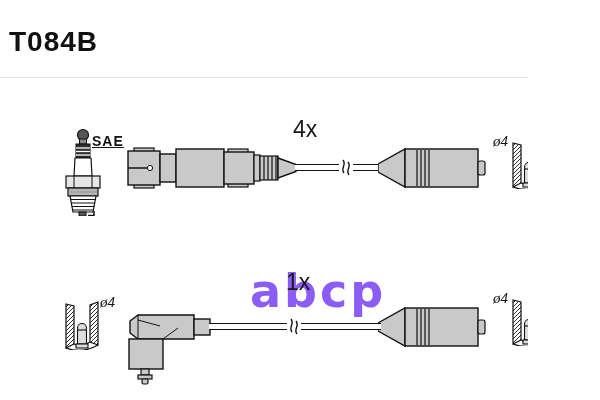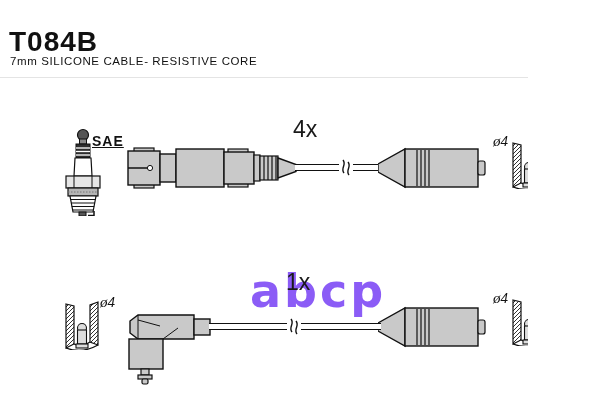--- a/index.html
+++ b/index.html
@@ -37,21 +37,20 @@
   <svg width="0" height="0" class="abs" aria-hidden="true">
     <defs>
       <pattern id="hatch" width="4" height="4" patternUnits="userSpaceOnUse">
         <rect width="4" height="4" fill="#fff"></rect>
         <path d="M0,4 L4,0" stroke="#333" stroke-width="1"></path>
       </pattern>
     </defs>
   </svg>
 
   <div class="abs" id="part-number">T084B</div>
-  <div class="abs" id="subtitle">7mm SILICONE CABLE- RESISTIVE CORE</div>
   <div class="abs" id="separator"></div>
 
   <div class="abs" id="watermark">abcp</div>
 
   <svg class="abs" style="left:61px;top:107px" width="44" height="88" viewBox="0 0 44 88">
     <circle cx="22" cy="7" r="5.5" fill="#555" stroke="#111" stroke-width="1.2"></circle>
     <rect x="18.5" y="11" width="7" height="5" fill="#888" stroke="#111" stroke-width="1"></rect>
     <rect x="15" y="16" width="14" height="14" fill="#2e2e2e" stroke="#111" stroke-width="1"></rect>
     <line x1="15" y1="20" x2="29" y2="20" stroke="#fff" stroke-width="1.3"></line>
     <line x1="15" y1="23.5" x2="29" y2="23.5" stroke="#fff" stroke-width="1.3"></line>

